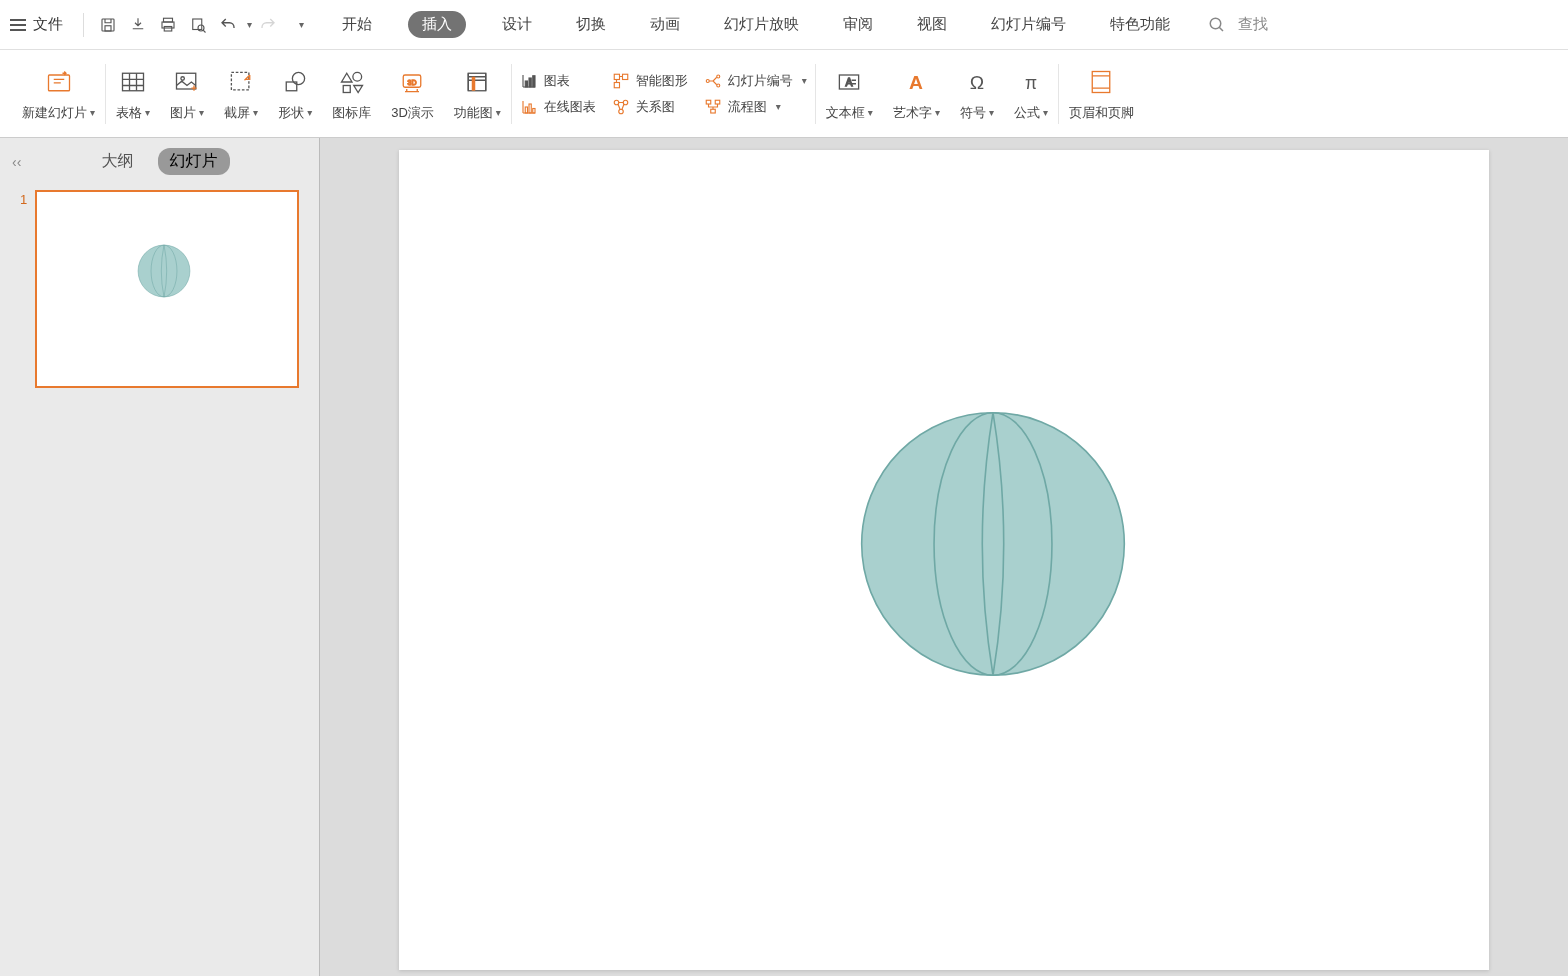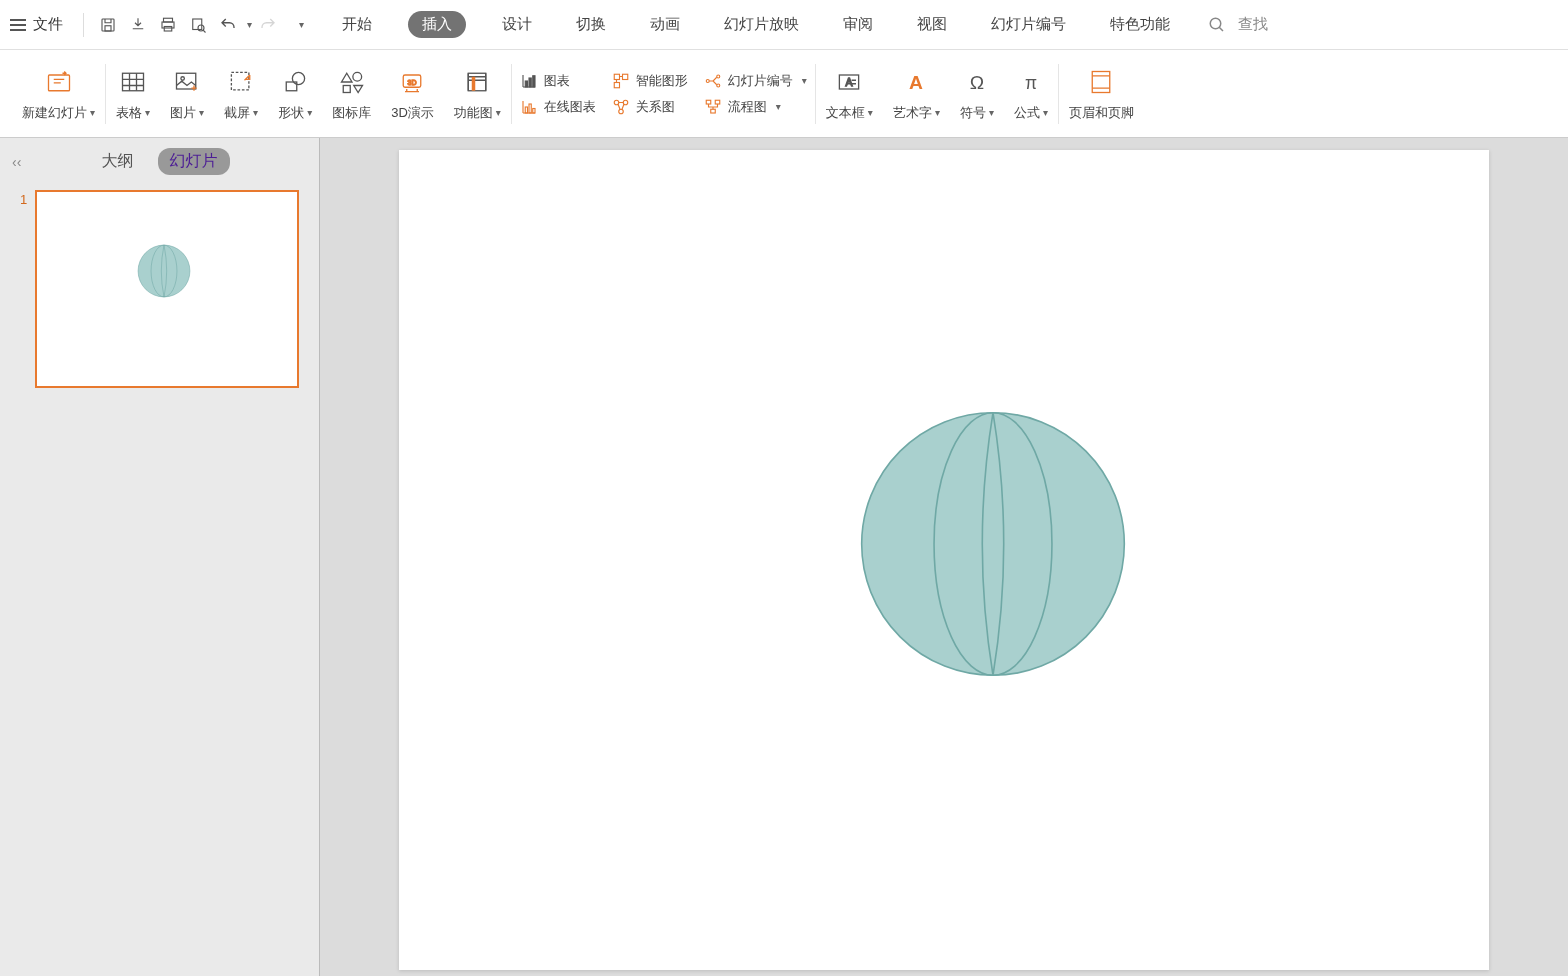--- a/index.html
+++ b/index.html
@@ -142,21 +142,21 @@
   color: #888;
   font-size: 14px;
 }
 .panel-tab {
   font-size: 16px;
   color: #555;
   padding: 3px 12px;
 }
 .panel-tab.active {
   background: #999;
-  color: #4c1d95;
+  color: #000000;
   border-radius: 12px;
 }
 .slide-thumb-wrap {
   display: flex;
   padding: 0 20px;
 }
 .slide-num {
   color: #d2691e;
   font-size: 13px;
   margin-right: 8px;

